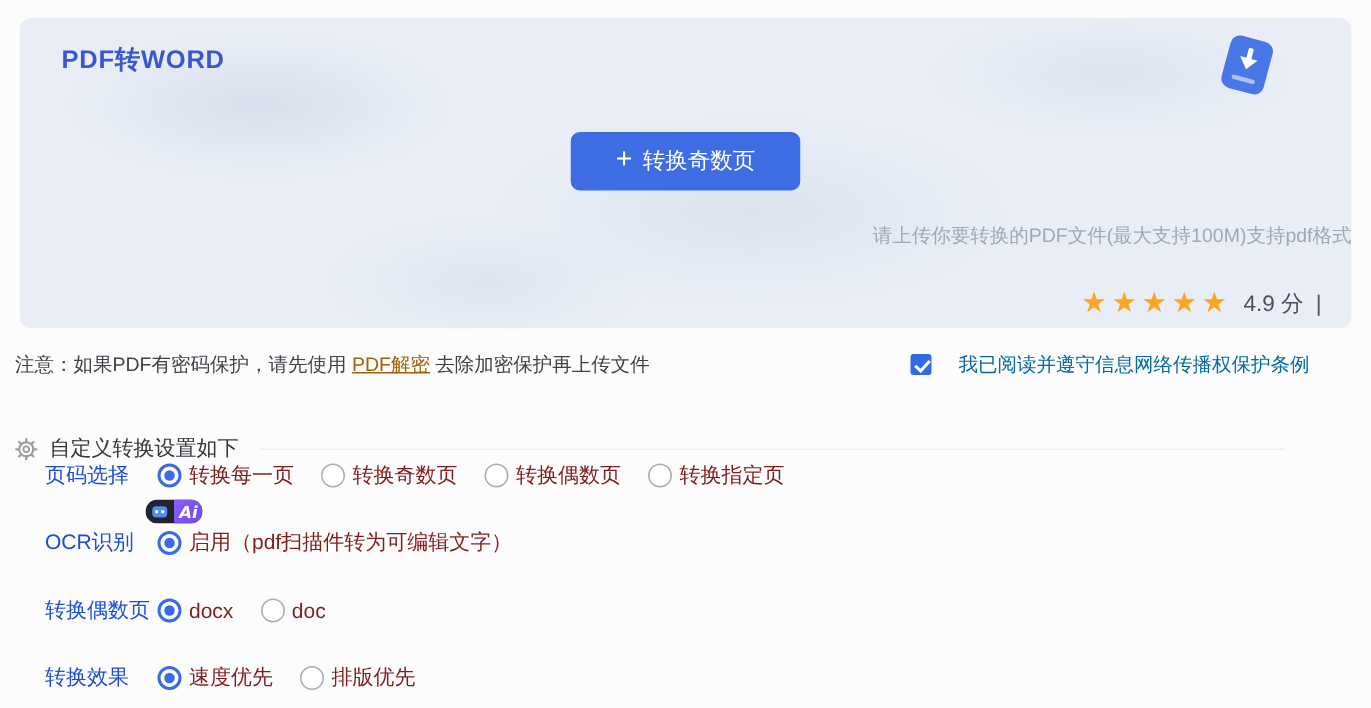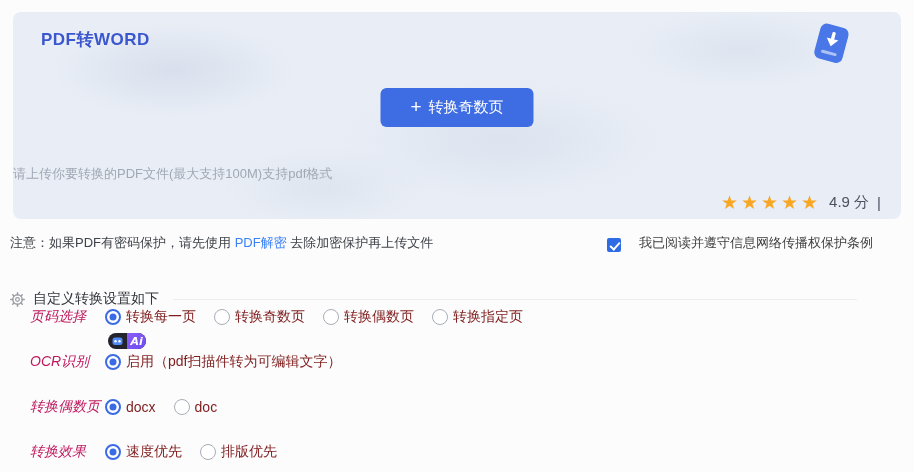--- a/index.html
+++ b/index.html
@@ -30,69 +30,69 @@
   .upload-btn {
     position:absolute; left:50%; top:76px; transform:translateX(-50%);
     width:153px; height:39px; border:none; border-radius:6px;
     background:#3e6ce2; color:#fff; font-size:15px;
     display:flex; align-items:center; justify-content:center; gap:7px;
     cursor:pointer; font-family:inherit;
   }
   .upload-btn .plus { font-size:19px; font-weight:300; line-height:1; margin-top:-2px; }
   .hint {
     position:absolute; top:136px; left:0; width:100%;
-    text-align:left; font-size:13px; color:#a0a8b4;margin-top:17px;
+    text-align:right; font-size:13px; color:#a0a8b4;
   }
   .rating {
     position:absolute; right:20px; bottom:7px;
     display:flex; align-items:center; gap:8px;
     font-size:15px; color:#4b505c;
   }
   .stars { color:#f8a623; font-size:19px; letter-spacing:3px; line-height:1; cursor:pointer; }
   
   .note-row {
     position:absolute; top:234px; left:10px; right:41px;
     display:flex; justify-content:space-between; align-items:center;
     font-size:13px; color:#3f4349;
   }
-  .note-link { color:#3b82f6; cursor:pointer; }
-  .agreement { display:flex; align-items:flex-end; gap:18px; color:#404040; cursor:pointer; }
+  .note-link { color:#a16207; text-decoration:underline; cursor:pointer; }
+  .agreement { display:flex; align-items:center; gap:18px; color:#0369a1; cursor:pointer; }
   .checkbox {
     width:14px; height:14px; background:#2e6be4; border-radius:2px; position:relative; flex:0 0 auto;
   }
   .checkbox::after {
     content:""; position:absolute; left:4.5px; top:1.5px; width:4px; height:8px;
     border-right:2px solid #fff; border-bottom:2px solid #fff; transform:rotate(42deg);
   }
   
   .settings-header {
     position:absolute; top:262px; left:10px; right:57px;
     display:flex; align-items:center; gap:8px;
     font-size:14px; color:#33363c;margin-top:28px;
   }
   .settings-header .title { white-space:nowrap; }
   .divider { flex:1; border-top:1px solid #ececec; margin-left:6px; }
   
   .rows { position:absolute; top:294px; left:30px; right:10px; }
   .srow { height:45px; display:flex; align-items:center; position:relative; }
-  .srow-label { width:75px; flex:0 0 auto; font-size:14px; color:#be185d;font-style:italic; }
+  .srow-label { width:75px; flex:0 0 auto; font-size:14px; color:#1d4ed8; }
   .opt { display:flex; align-items:center; gap:5px; cursor:pointer; }
   .opt-label { font-size:14px; color:#7f1d1d; }
   .gap18 { gap:0; } .gap18 .opt { margin-right:18px; }
   .gap24 .opt { margin-right:24px;justify-content:space-between; }
   .radio {
     width:16px; height:16px; border-radius:50%; background:#fff;
     border:1px solid #a9aeb6; flex:0 0 auto; position:relative;
   }
   .radio.selected { border:2px solid #3b6be4; }
   .radio.selected::after {
     content:""; position:absolute; left:50%; top:50%; transform:translate(-50%,-50%);
     width:7px; height:7px; border-radius:50%; background:#3b6be4;
   }
-  .ai-badge { position:absolute; left:78px; top:-6px; z-index:2; line-height:0; }
+  .ai-badge { position:absolute; left:67px; top:-6px; z-index:2; line-height:0; }
 </style>
 </head>
 <body>
 
 <div class="banner">
   <div class="banner-title">PDF转WORD</div>
 
   <div class="dl-icon">
     <svg width="30" height="37" viewBox="0 0 30 37">
       <rect x="0.5" y="0.5" width="29" height="36" rx="6.5" fill="#4a77e8"></rect>

